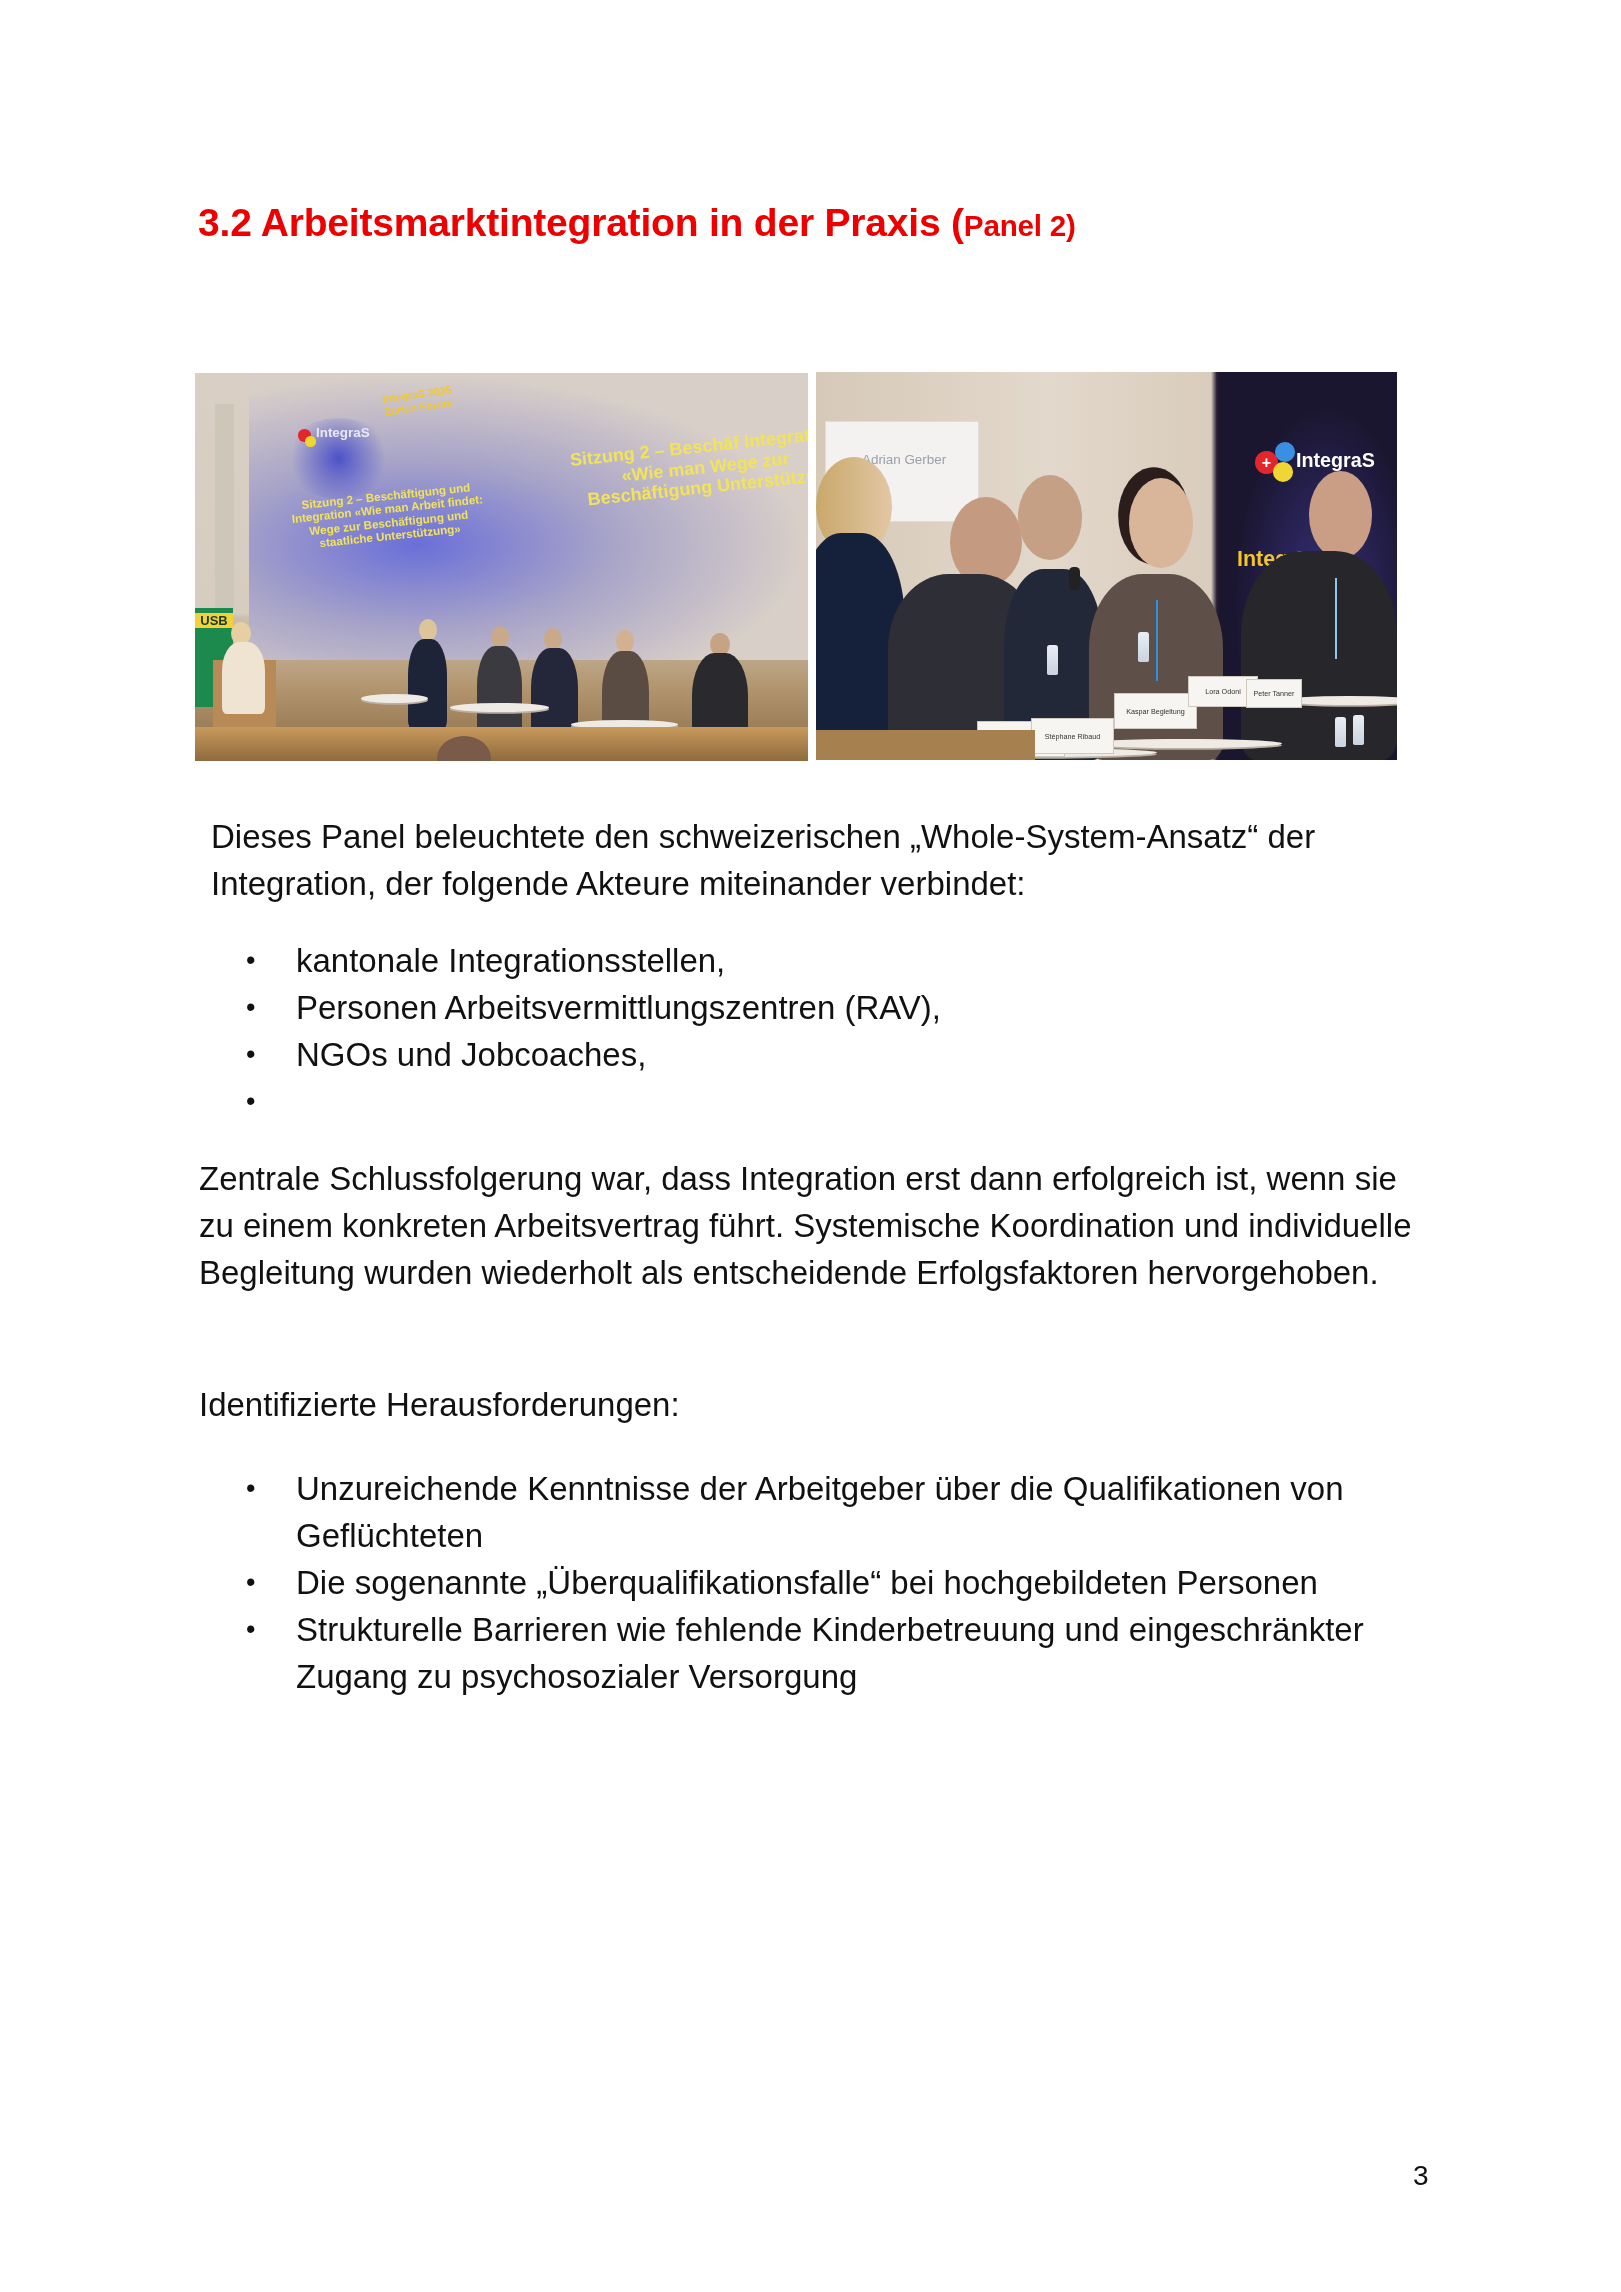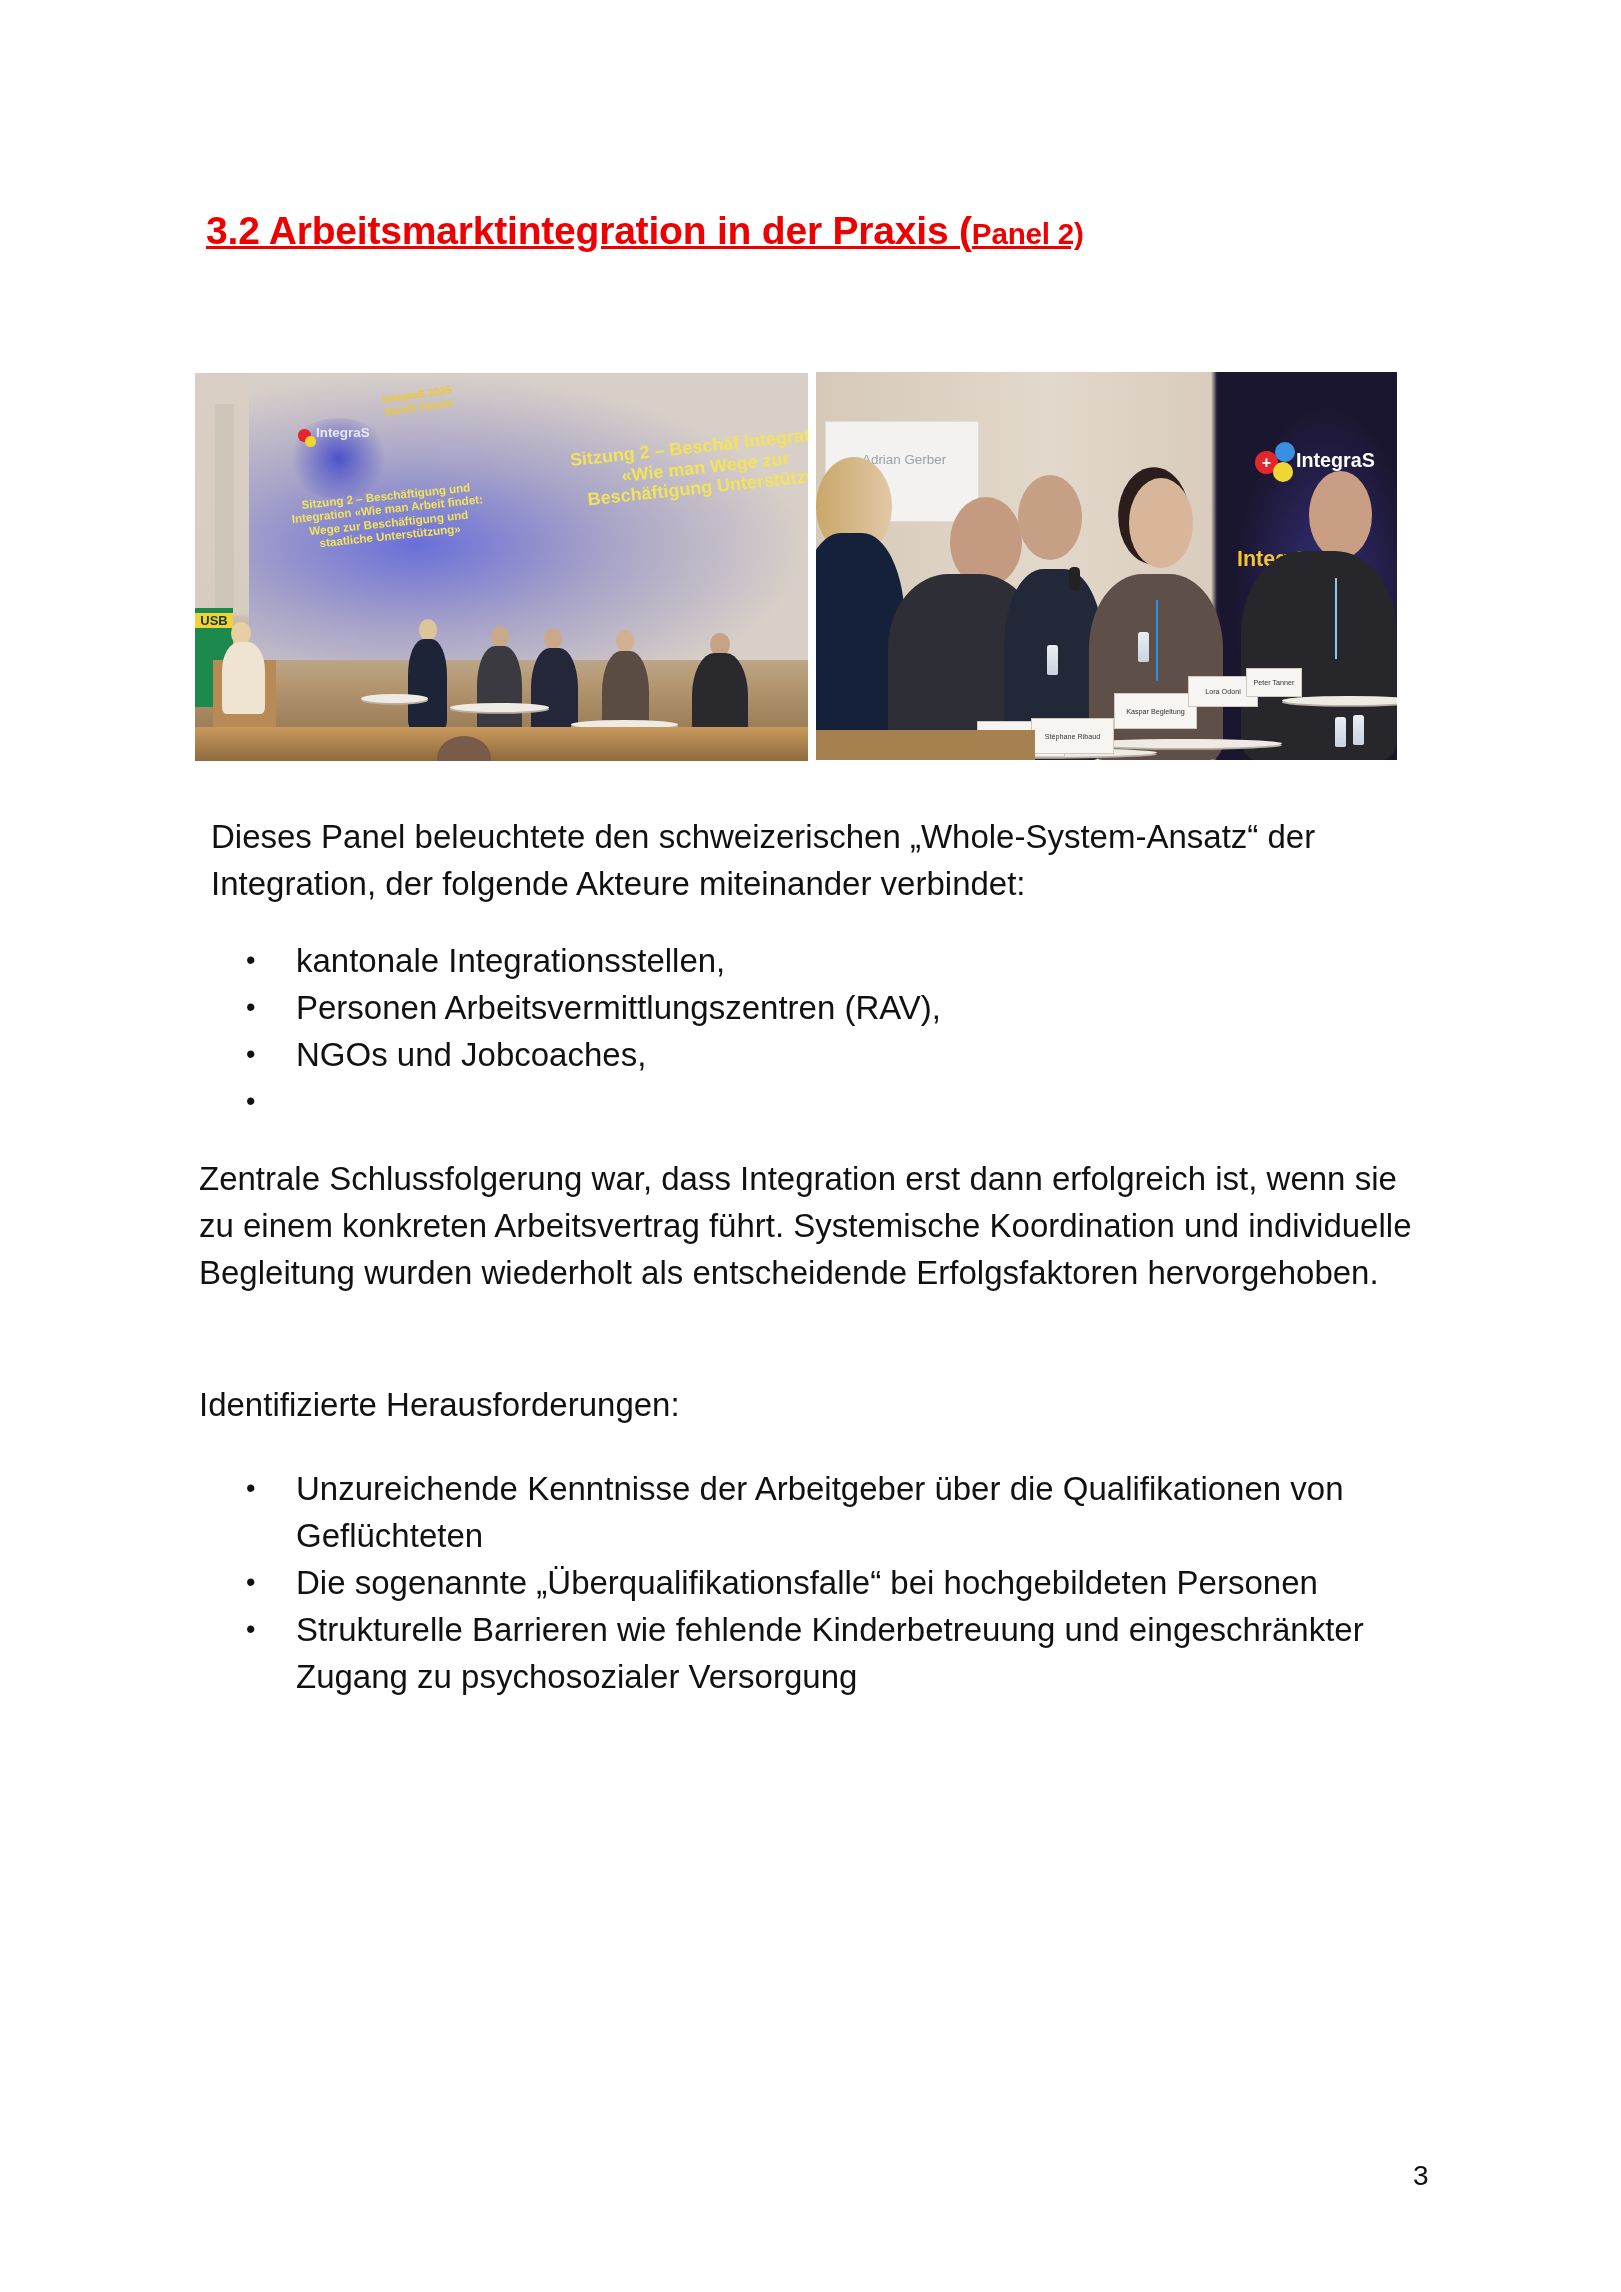--- a/index.html
+++ b/index.html
@@ -34,21 +34,21 @@
   .para { position:absolute; left:199px; width:1218px; font-size:33px; line-height:47px; color:#111; }
   .bullets { position:absolute; left:199px; width:1218px; margin:0; padding:0; list-style:none; }
   .bullets li { position:relative; padding-left:97px; font-size:33px; line-height:47px; }
   .bullets .dot { position:absolute; left:47px; top:0; font-size:27px; }
 
   .page-num { position:absolute; left:1413px; top:2160px; font-size:28px; line-height:32px; color:#111; }
 </style>
 </head>
 <body>
 
-<h1 class="abs title" style="margin:8px;text-decoration:underline;">
+<h1 class="abs title" style="margin:0;">
   <span>3.2 Arbeitsmarktintegration in der Praxis (</span><span class="small">Panel 2)</span>
 </h1>
 
 <div class="photo" id="photo-left">
 
   <div class="abs" style="left:19.7px;top:31px;width:19.7px;height:206px;background:#cfc6ba;"></div>
 
   <div class="screen" style="left:54px;top:0;width:559px;height:287px;">
     <div class="abs" style="left:36px;top:45px;width:107px;height:81px;border-radius:50%;background:radial-gradient(circle,#4d52c9 0%,rgba(77,82,201,0) 70%);"></div>
     <div class="abs" style="left:49px;top:56px;width:12.5px;height:12.5px;border-radius:50%;background:#e3262c;"></div>
@@ -113,21 +113,21 @@
   <div class="person" style="left:425px;top:179px;width:156px;height:209px;background:#26262b;"></div>
   <div class="lanyard" style="left:519px;top:206px;height:81px;background:#8ec9ea;"></div>
 
   <div class="table-top" style="left:72px;top:376px;width:269px;"></div>
   <div class="table-top" style="left:269px;top:367px;width:197px;"></div>
   <div class="table-top" style="left:466px;top:324px;width:134px;"></div>
   <div class="nameplate" style="left:161px;top:349px;width:86px;height:34px;">Nina Gilgen</div>
   <div class="nameplate" style="left:215px;top:346px;width:81px;height:34px;">Stéphane Ribaud</div>
   <div class="nameplate" style="left:298px;top:321px;width:81px;height:34px;">Kaspar Begleitung</div>
   <div class="nameplate" style="left:372px;top:304px;width:68px;height:29px;">Lora Odoni</div>
-  <div class="nameplate" style="left:430px;top:296px;width:54px;height:27px;">Peter Tanner</div>
+  <div class="nameplate" style="left:430px;top:307px;width:54px;height:27px;">Peter Tanner</div>
   <div class="bottle" style="left:231px;top:273px;"></div>
   <div class="bottle" style="left:322px;top:260px;"></div>
   <div class="bottle" style="left:519px;top:345px;"></div>
   <div class="bottle" style="left:537px;top:343px;"></div>
   <div class="abs" style="left:0;top:358px;width:219px;height:29.6px;background:#a7804f;"></div>
 </div>
 
 <p class="para" style="top:801px;margin:12px;">Dieses Panel beleuchtete den schweizerischen „Whole-System-Ansatz“ der Integration, der folgende Akteure miteinander verbindet:</p>
 
 <ul class="bullets" style="top:937px;">

